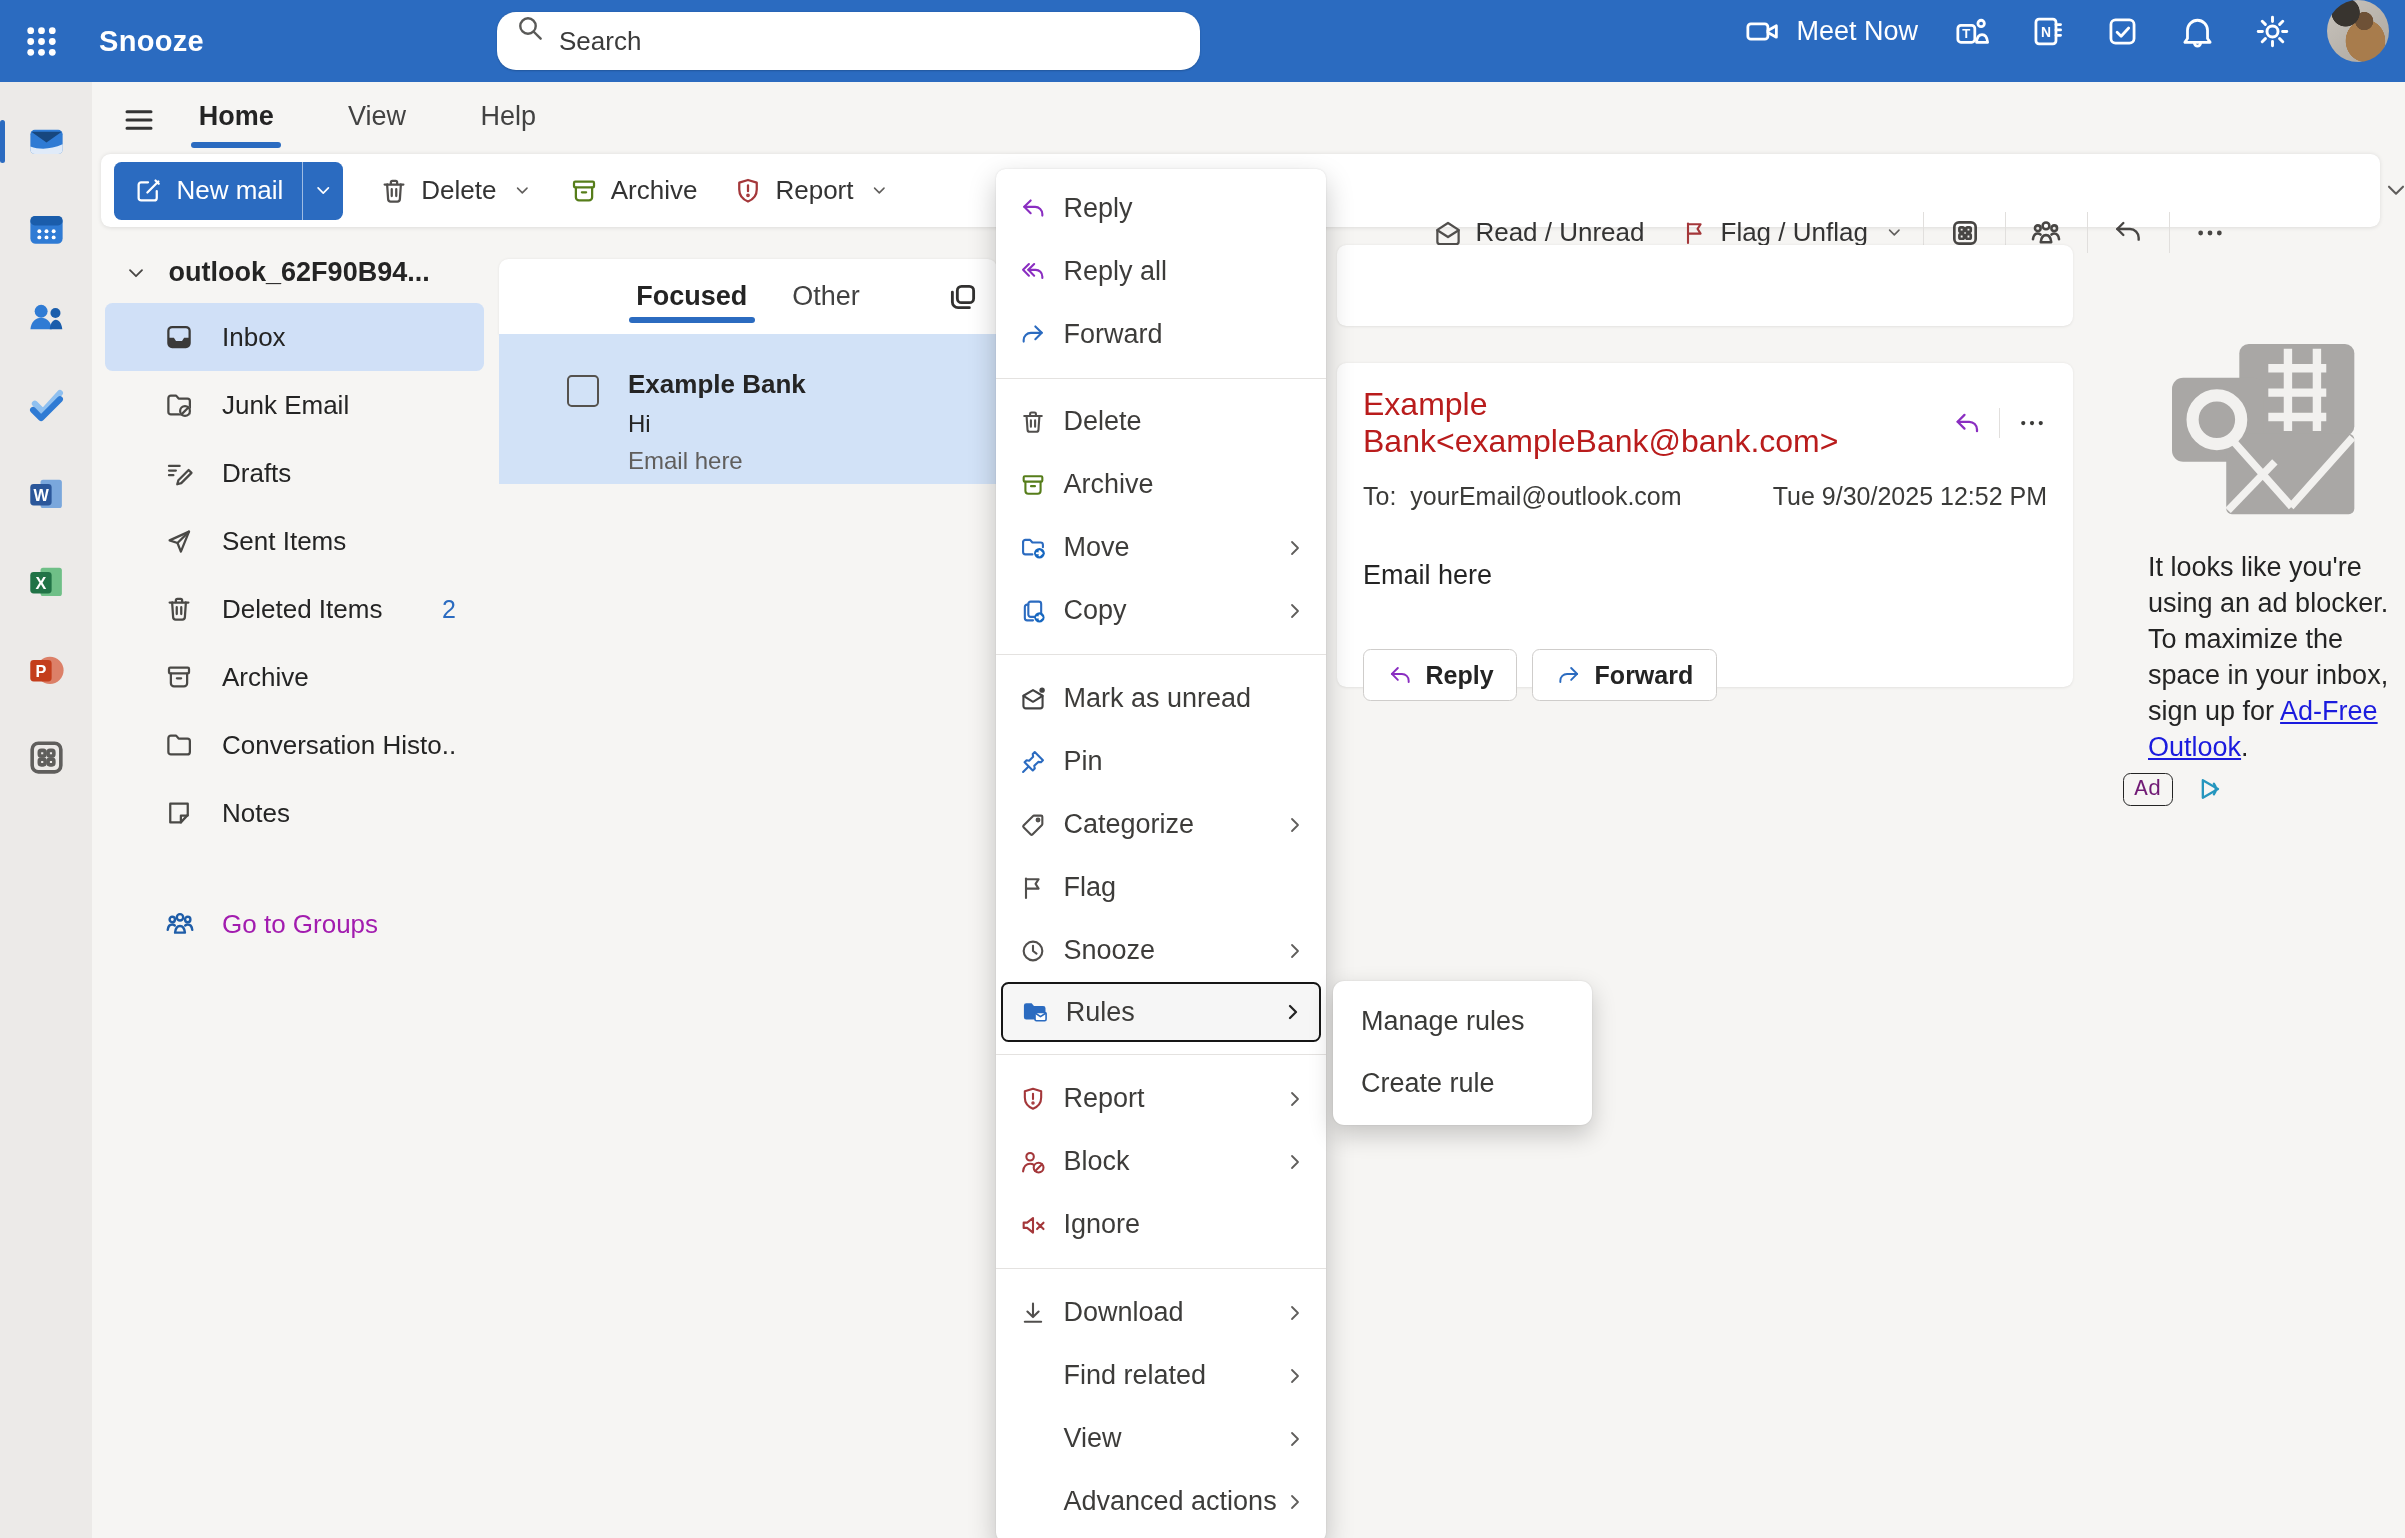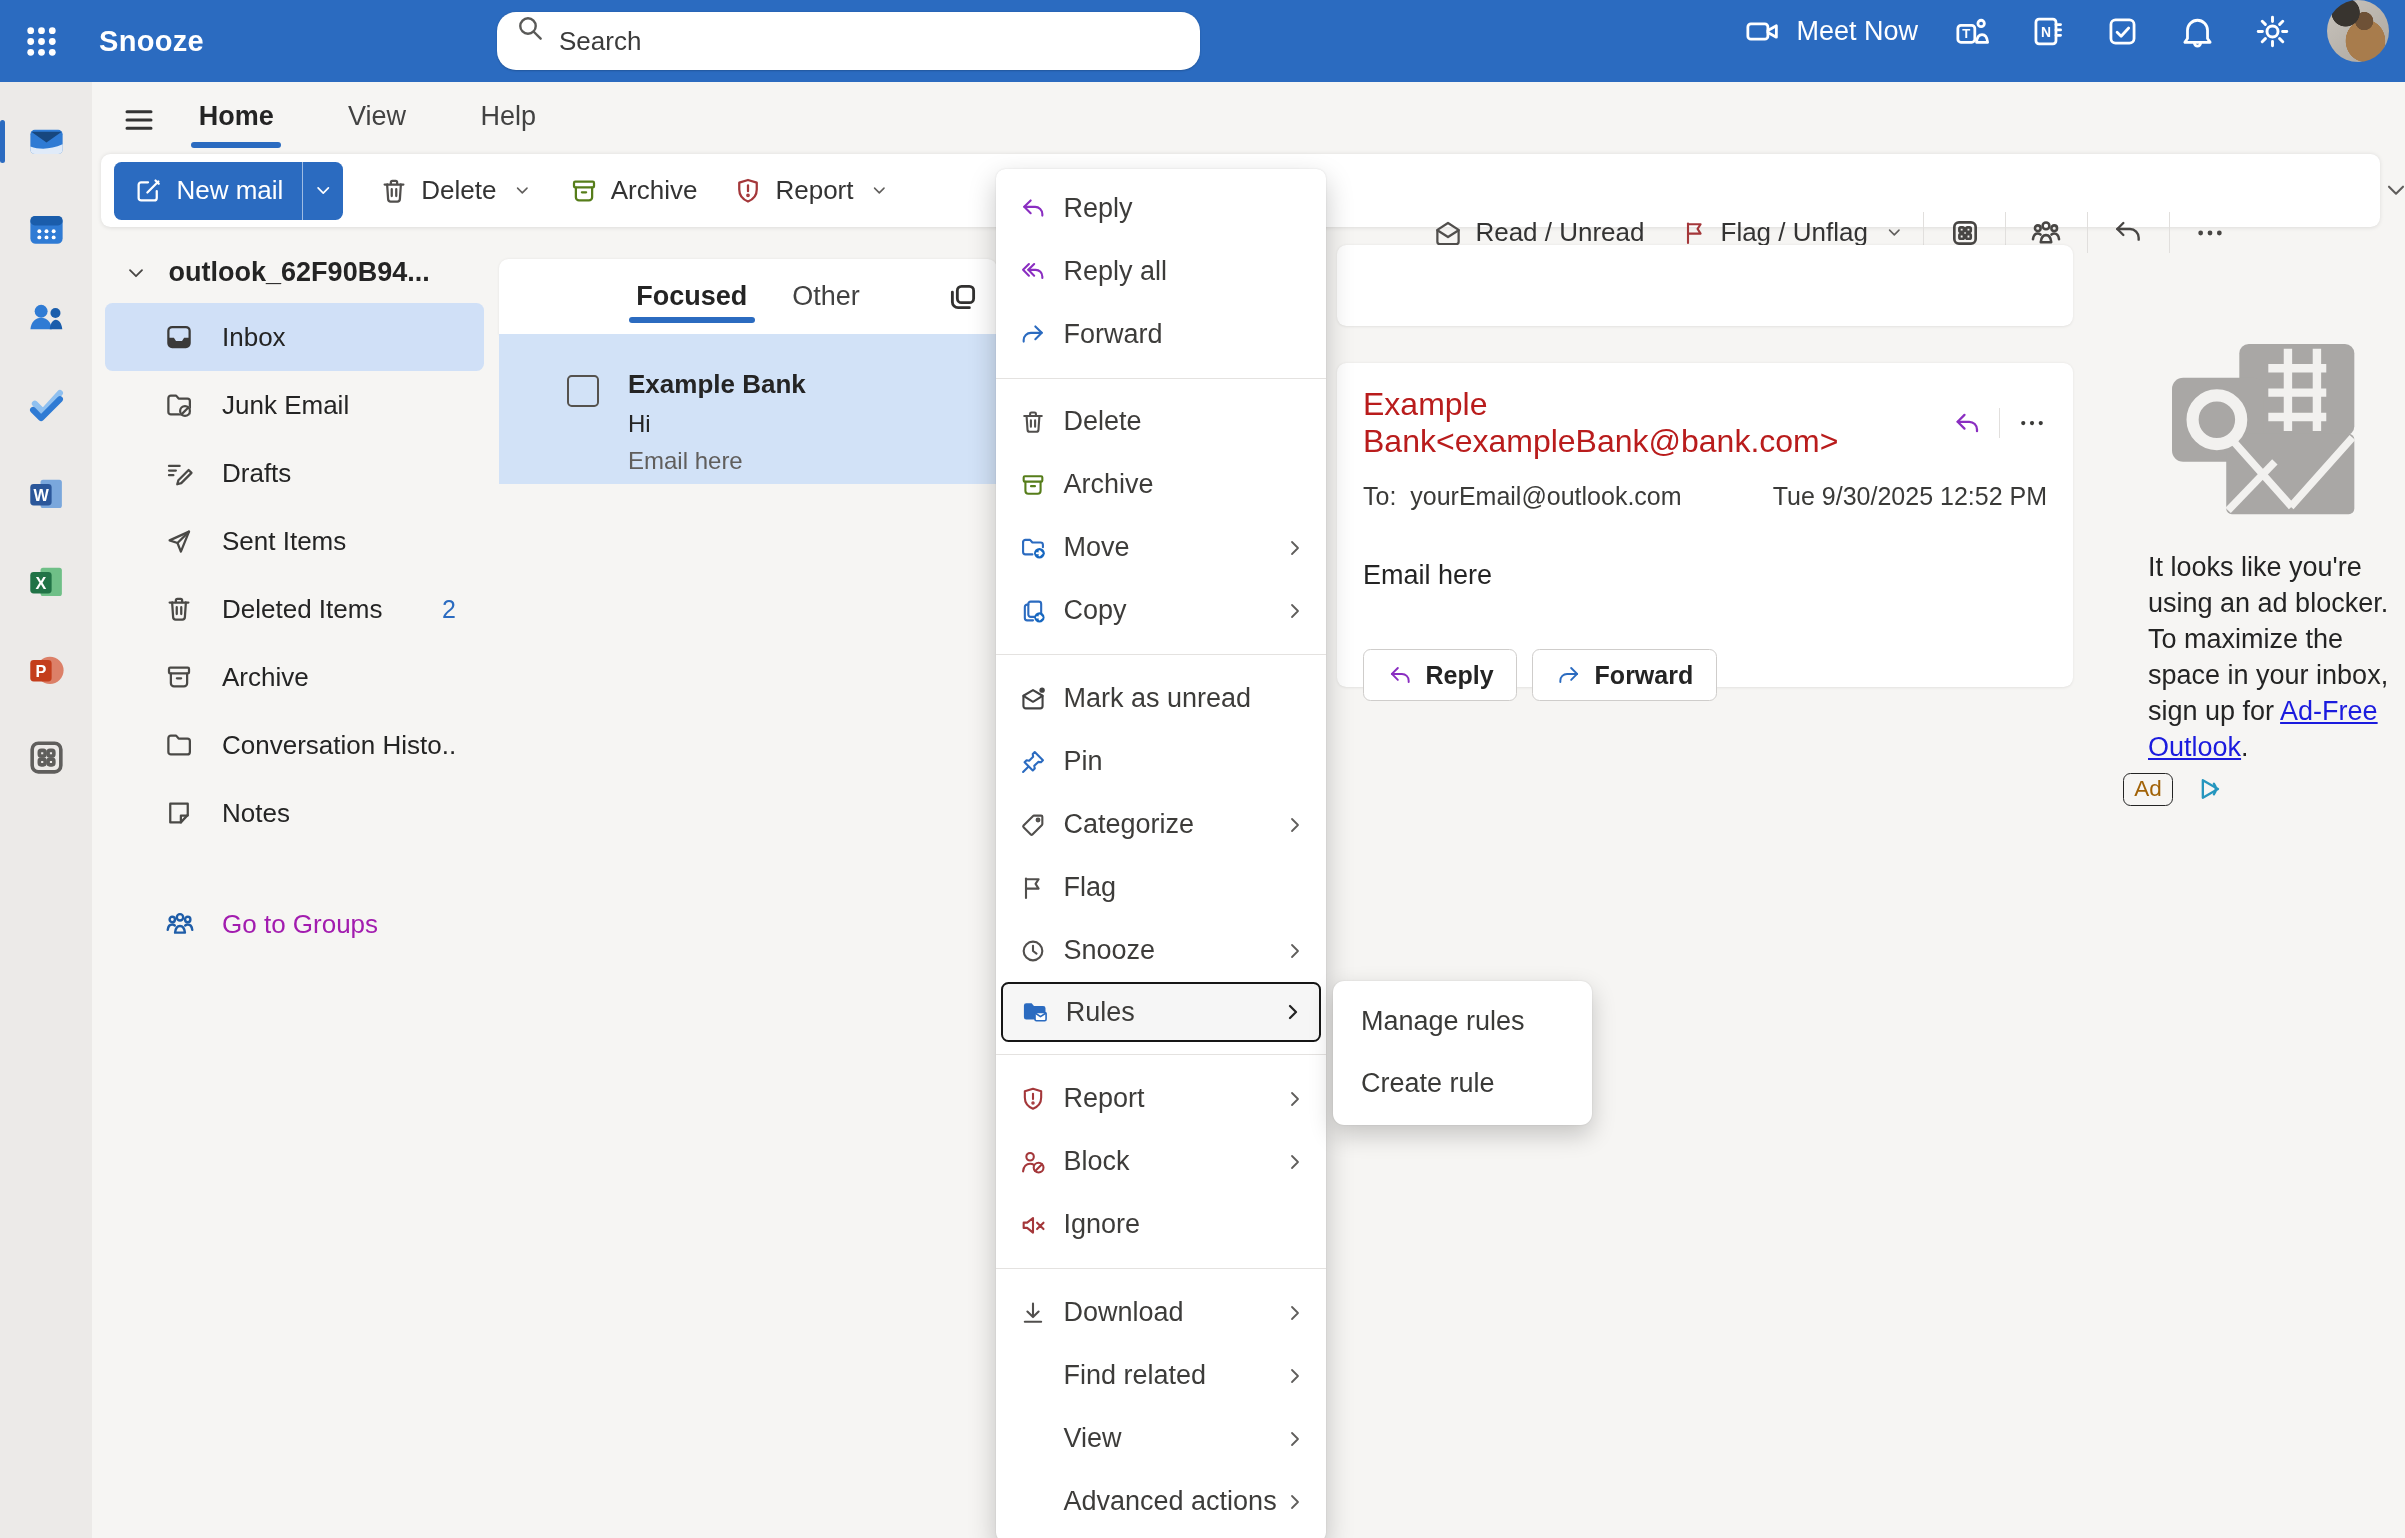--- a/index.html
+++ b/index.html
@@ -91,21 +91,21 @@
   .msg-body { margin-top:49px; font-size:27px; color:#242424; }
   .msg-btns { display:flex; gap:15px; margin-top:58px; }
   .obtn { display:flex; align-items:center; gap:13px; height:52px; padding:0 22.5px; border:1.4px solid #cfcdcb; border-radius:7.5px; background:#fff; font-size:25px; font-weight:700; color:#242424; cursor:pointer; font-family:inherit; }
 
   
   .adpanel { position:absolute; left:2007px; top:163px; width:307px; }
   .ad-art { margin:99px 0 0 73px; }
   .ad-text { margin:32px 0 0 49px; width:244px; font-size:27px; line-height:36px; color:#242424; }
   .ad-text a { color:#1b1bde; text-decoration:underline; cursor:pointer; }
   .ad-row { display:flex; align-items:center; gap:24px; margin:7.5px 0 0 24px; }
-  .ad-badge { border:1.9px solid #242424; border-radius:7.5px; font-size:22.5px; padding:2.8px 10.3px; color:#a16207; }
+  .ad-badge { border:1.9px solid #242424; border-radius:7.5px; font-size:22.5px; padding:2.8px 10.3px; color:#701a75;font-family:Liberation Mono, monospace; }
 
   
   .ctxmenu { position:absolute; left:996px; top:169px; width:330px; background:#fff; border-radius:9.4px; box-shadow:0 11.2px 28px rgba(0,0,0,.22), 0 0 1.9px rgba(0,0,0,.12); padding:7.5px 0 9.4px; z-index:5; }
   .ctx-item { display:flex; align-items:center; height:63px; padding:0 19px 0 22.5px; cursor:pointer; }
   .ctx-item .ci { width:26px; flex:none; }
   .ctx-item .lbl { margin-left:19px; font-size:27px; color:#3d3c3a; white-space:nowrap; }
   .ctx-item .chev { margin-left:auto; color:#605e5c; }
   .ctx-item.focused { margin:0 4.7px; padding:0 14px 0 18px; height:60px; border:2.8px solid #161616; border-radius:7.5px; background:#f6f6f6; }
   .ctx-div { height:0.9px; background:#e4e2e0; margin:12px 0; }
   .c-gray { color:#514f4d; } .c-purple { color:#8a2ec1; } .c-blue { color:#2b6bc0; }

